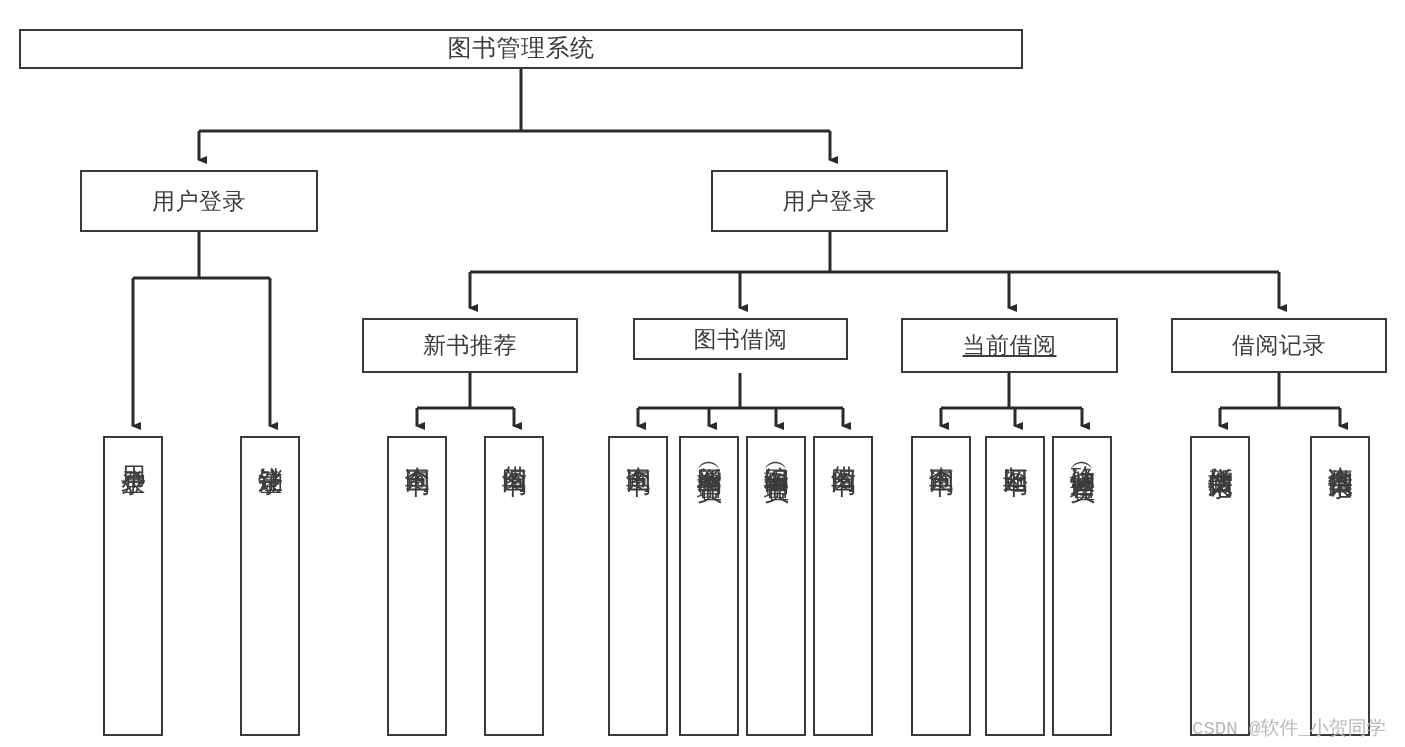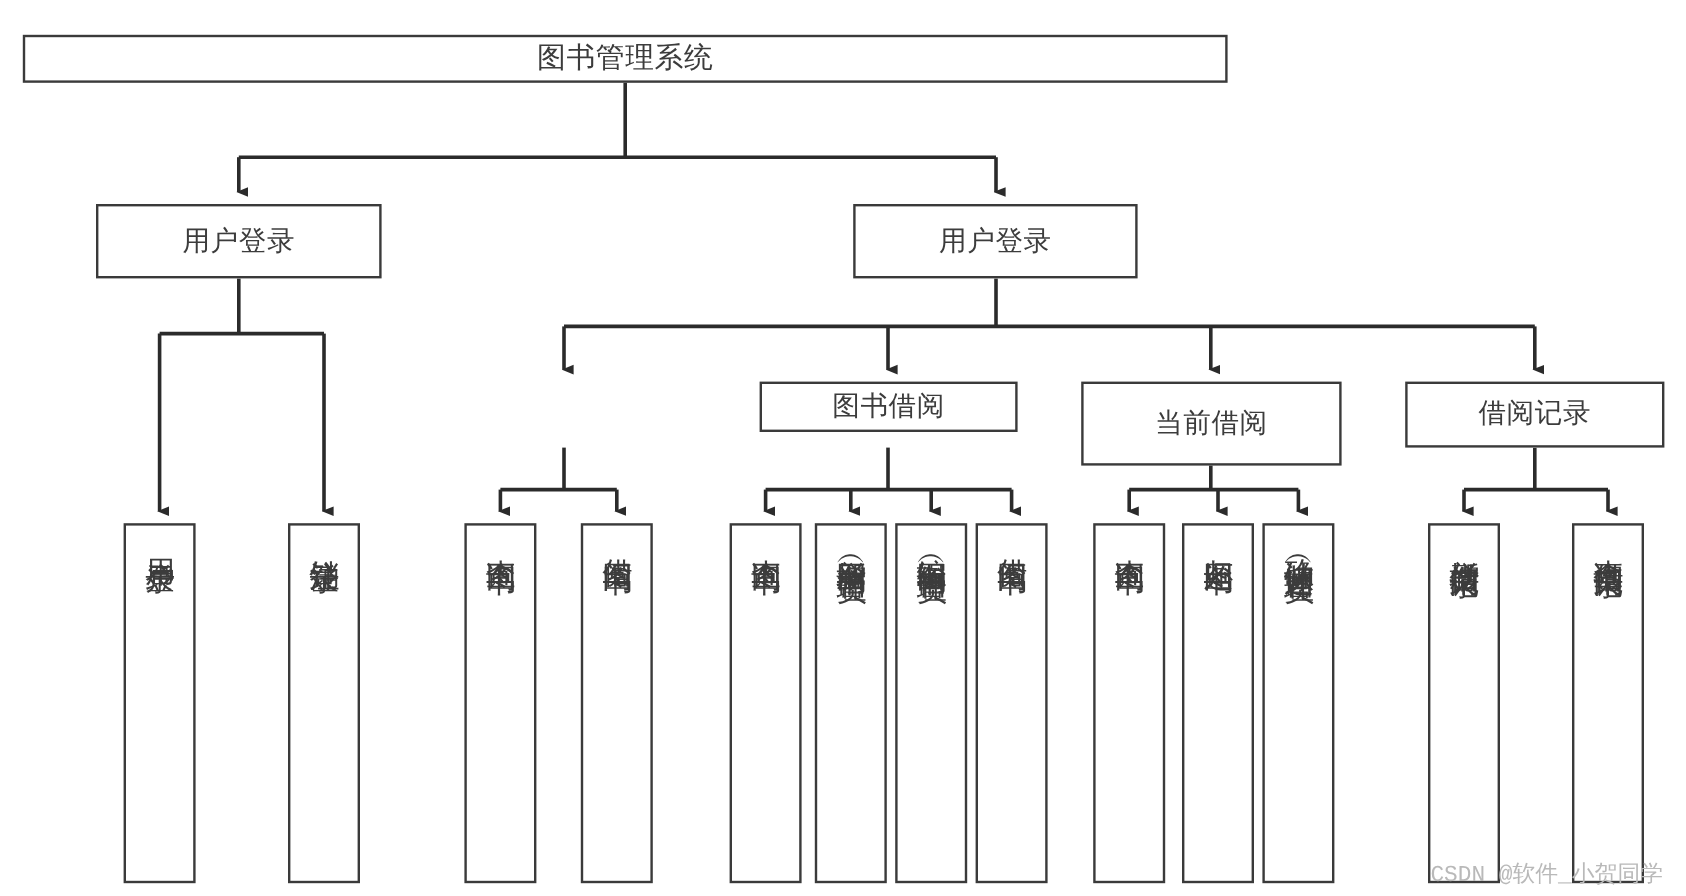--- a/index.html
+++ b/index.html
@@ -131,24 +131,27 @@
     <span class="label">图书管理系统</span>
   </div>
 
   <div class="node h" style="left:80px; top:170px; width:238px; height:62px;">
     <span class="label">用户登录</span>
   </div>
   <div class="node h" style="left:711px; top:170px; width:237px; height:62px;">
     <span class="label">用户登录</span>
   </div>
 
+  <div class="node h" style="left:362px; top:318px; width:216px; height:55px;">
+    <span class="label">新书推荐</span>
+  </div>
   <div class="node h" style="left:633px; top:318px; width:215px; height:42px;">
     <span class="label">图书借阅</span>
   </div>
-  <div class="node h" style="left:901px; top:318px; width:217px; height:70px;">
+  <div class="node h" style="left:901px; top:318px; width:217px; height:55px;text-decoration:underline;">
     <span class="label">当前借阅</span>
   </div>
   <div class="node h" style="left:1171px; top:318px; width:216px; height:55px;">
     <span class="label">借阅记录</span>
   </div>
 
   <div class="node v" style="left:103px; top:436px; width:60px; height:300px;">
     <span class="label">用户登录</span>
   </div>
   <div class="node v" style="left:240px; top:436px; width:60px; height:300px;">

